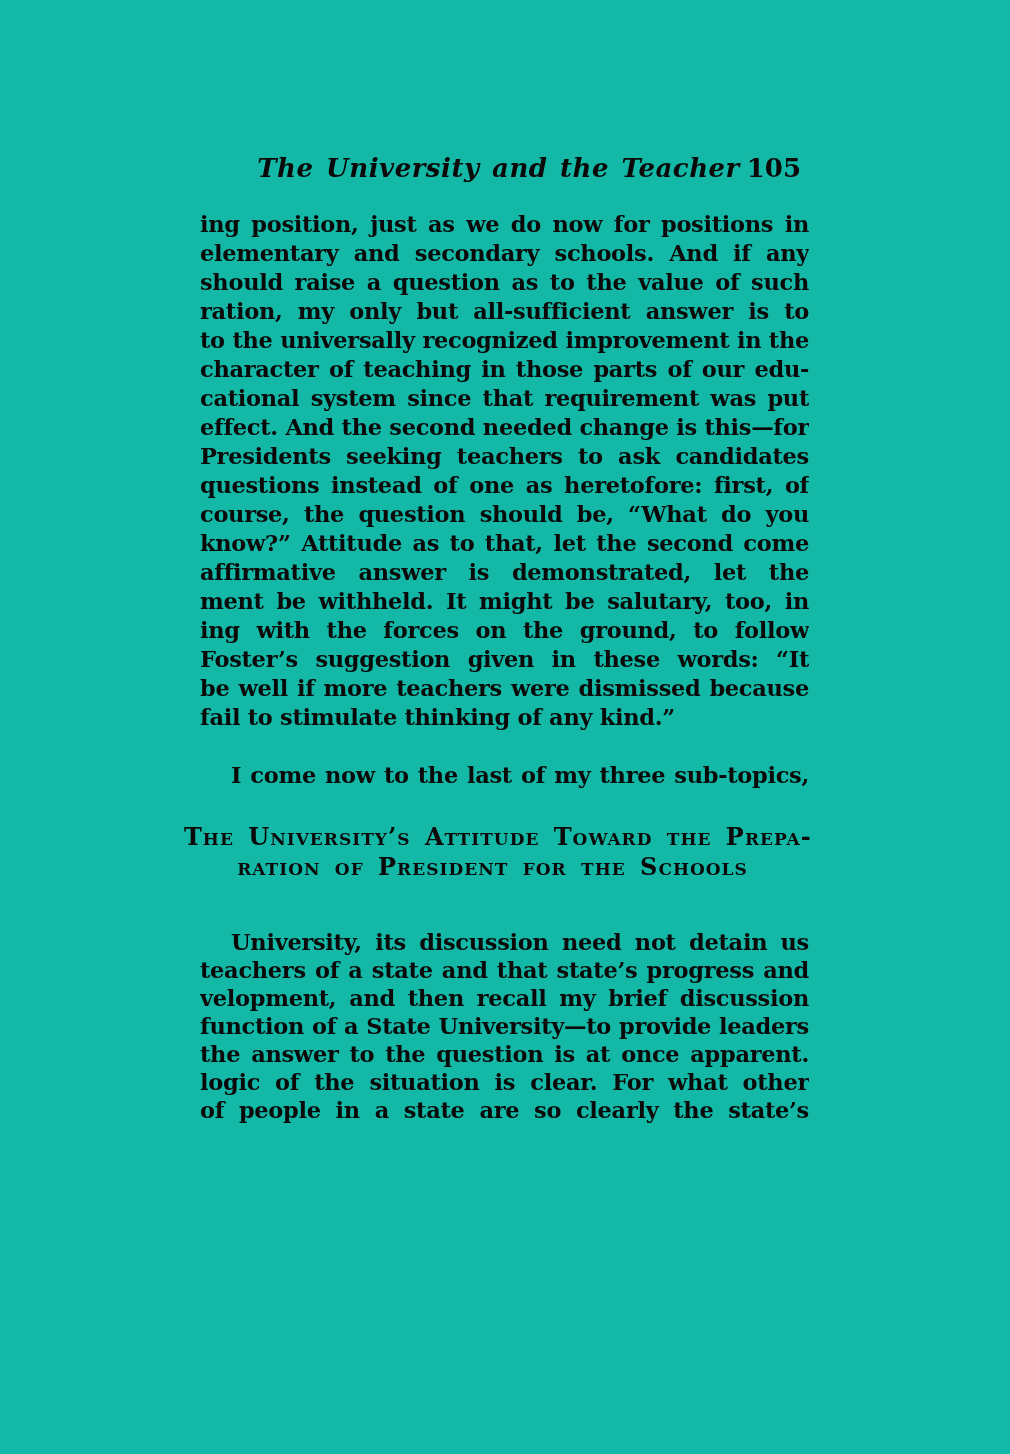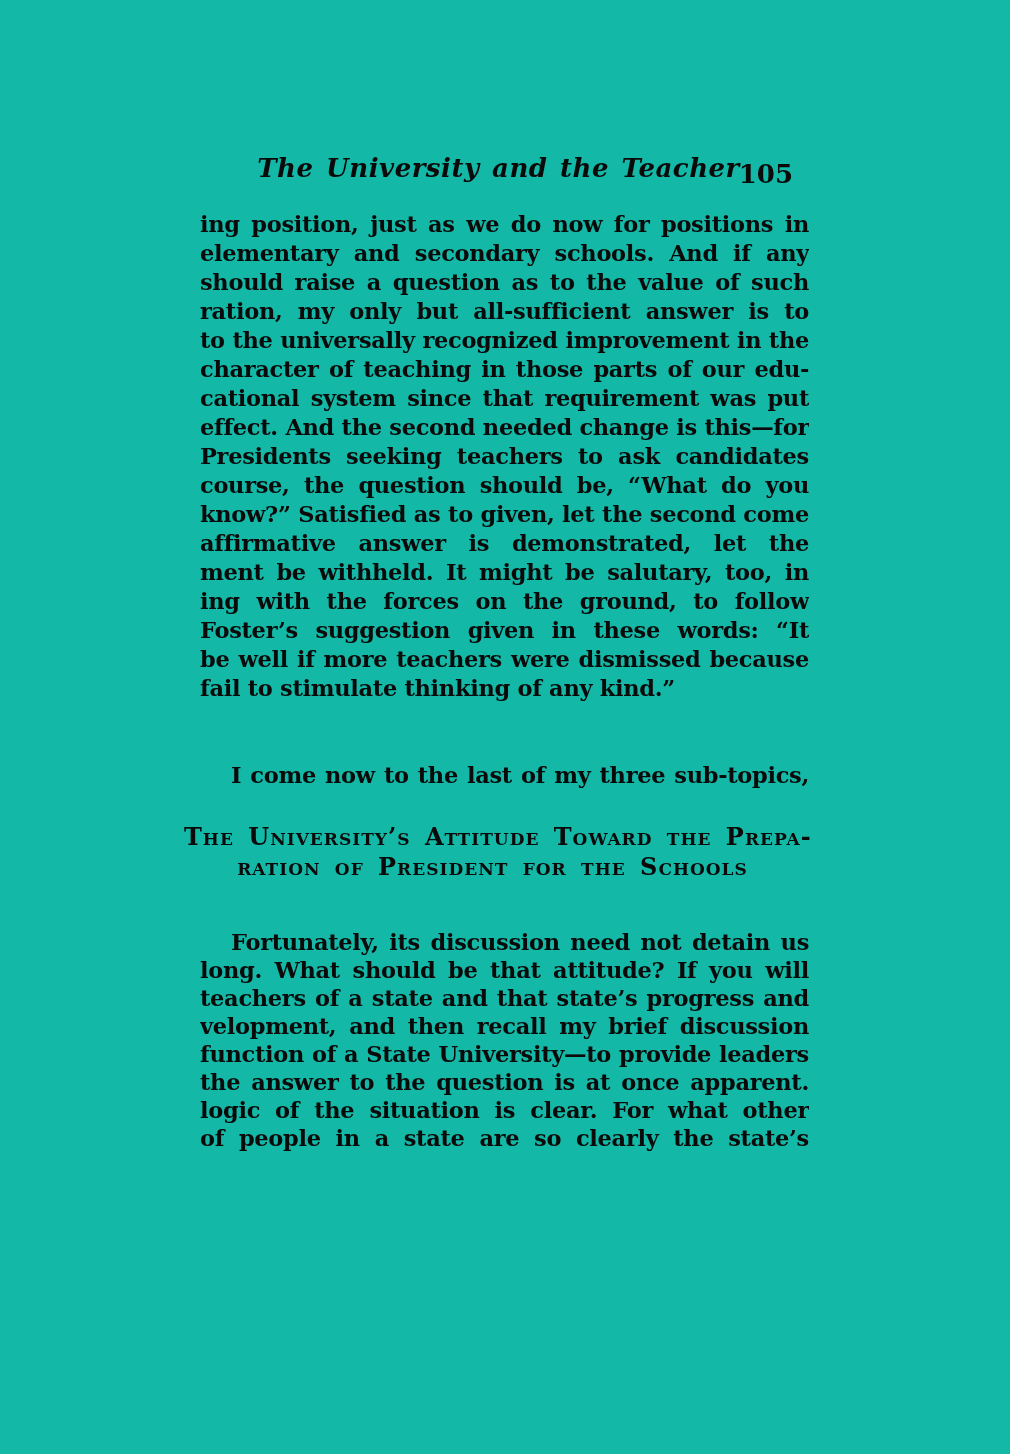--- a/index.html
+++ b/index.html
@@ -31,25 +31,24 @@
     margin-left: -6px;
     font-style: italic;
     font-weight: 700;
     font-size: 26px;
     letter-spacing: 0.5px;
     word-spacing: 3px;
     white-space: nowrap;
   }
   .page-number {
     position: absolute;
-    right: 16px;
+    right: 8px;
     top: 0;
     font-weight: 700;
     font-size: 26px;
-    margin-top: 6px;
   }
   
   .para {
     position: absolute;
     left: 200px;
     width: 609px;
   }
   .p1 { top: 210px; }
   .p2 { top: 761px; }
   .p3 { top: 928px; }
@@ -113,42 +112,42 @@
   <div class="para p1">
     <div class="bline just">ing position, just as we do now for positions in the</div>
     <div class="bline just">elementary and secondary schools. And if any one</div>
     <div class="bline just">should raise a question as to the value of such prepa-</div>
     <div class="bline just">ration, my only but all-sufficient answer is to point</div>
     <div class="bline just">to the universally recognized improvement in the</div>
     <div class="bline just">character of teaching in those parts of our edu-</div>
     <div class="bline just">cational system since that requirement was put into</div>
     <div class="bline just">effect. And the second needed change is this—for</div>
     <div class="bline just">Presidents seeking teachers to ask candidates two</div>
+    <div class="bline just">questions instead of one as heretofore: first, of</div>
     <div class="bline just">course, the question should be, “What do you</div>
-    <div class="bline just">know?” Satisfied as to given, let the second come</div>
+    <div class="bline just">know?” Attitude as to that, let the second come</div>
     <div class="bline just">affirmative answer is demonstrated, let the appoint-</div>
     <div class="bline just">ment be withheld. It might be salutary, too, in deal-</div>
     <div class="bline just">ing with the forces on the ground, to follow President</div>
     <div class="bline just">Foster’s suggestion given in these words: “It would</div>
     <div class="bline just">be well if more teachers were dismissed because they</div>
     <div class="bline flush">fail to stimulate thinking of any kind.”</div>
   </div>
 
   <div class="para p2">
     <div class="bline just indent">I come now to the last of my three sub-topics,</div>
   </div>
 
   <div class="section-heading">
     <div class="hline">The University’s Attitude Toward the Prepa-</div>
     <div class="hline">ration of President for the Schools</div>
   </div>
 
   <div class="para p3">
-    <div class="bline just indent">Fortunately, its discussion need not detain us</div>
-    <div class="bline just">long. What should be that attitude? If you will</div>
+    <div class="bline just indent">University, its discussion need not detain us</div>
     <div class="bline just">teachers of a state and that state’s progress and de-</div>
     <div class="bline just">velopment, and then recall my brief discussion of the</div>
     <div class="bline just">function of a State University—to provide leaders—</div>
     <div class="bline just">the answer to the question is at once apparent. The</div>
     <div class="bline just">logic of the situation is clear. For what other body</div>
     <div class="bline just">of people in a state are so clearly the state’s leaders</div>
   </div>
 
 </div>
 

